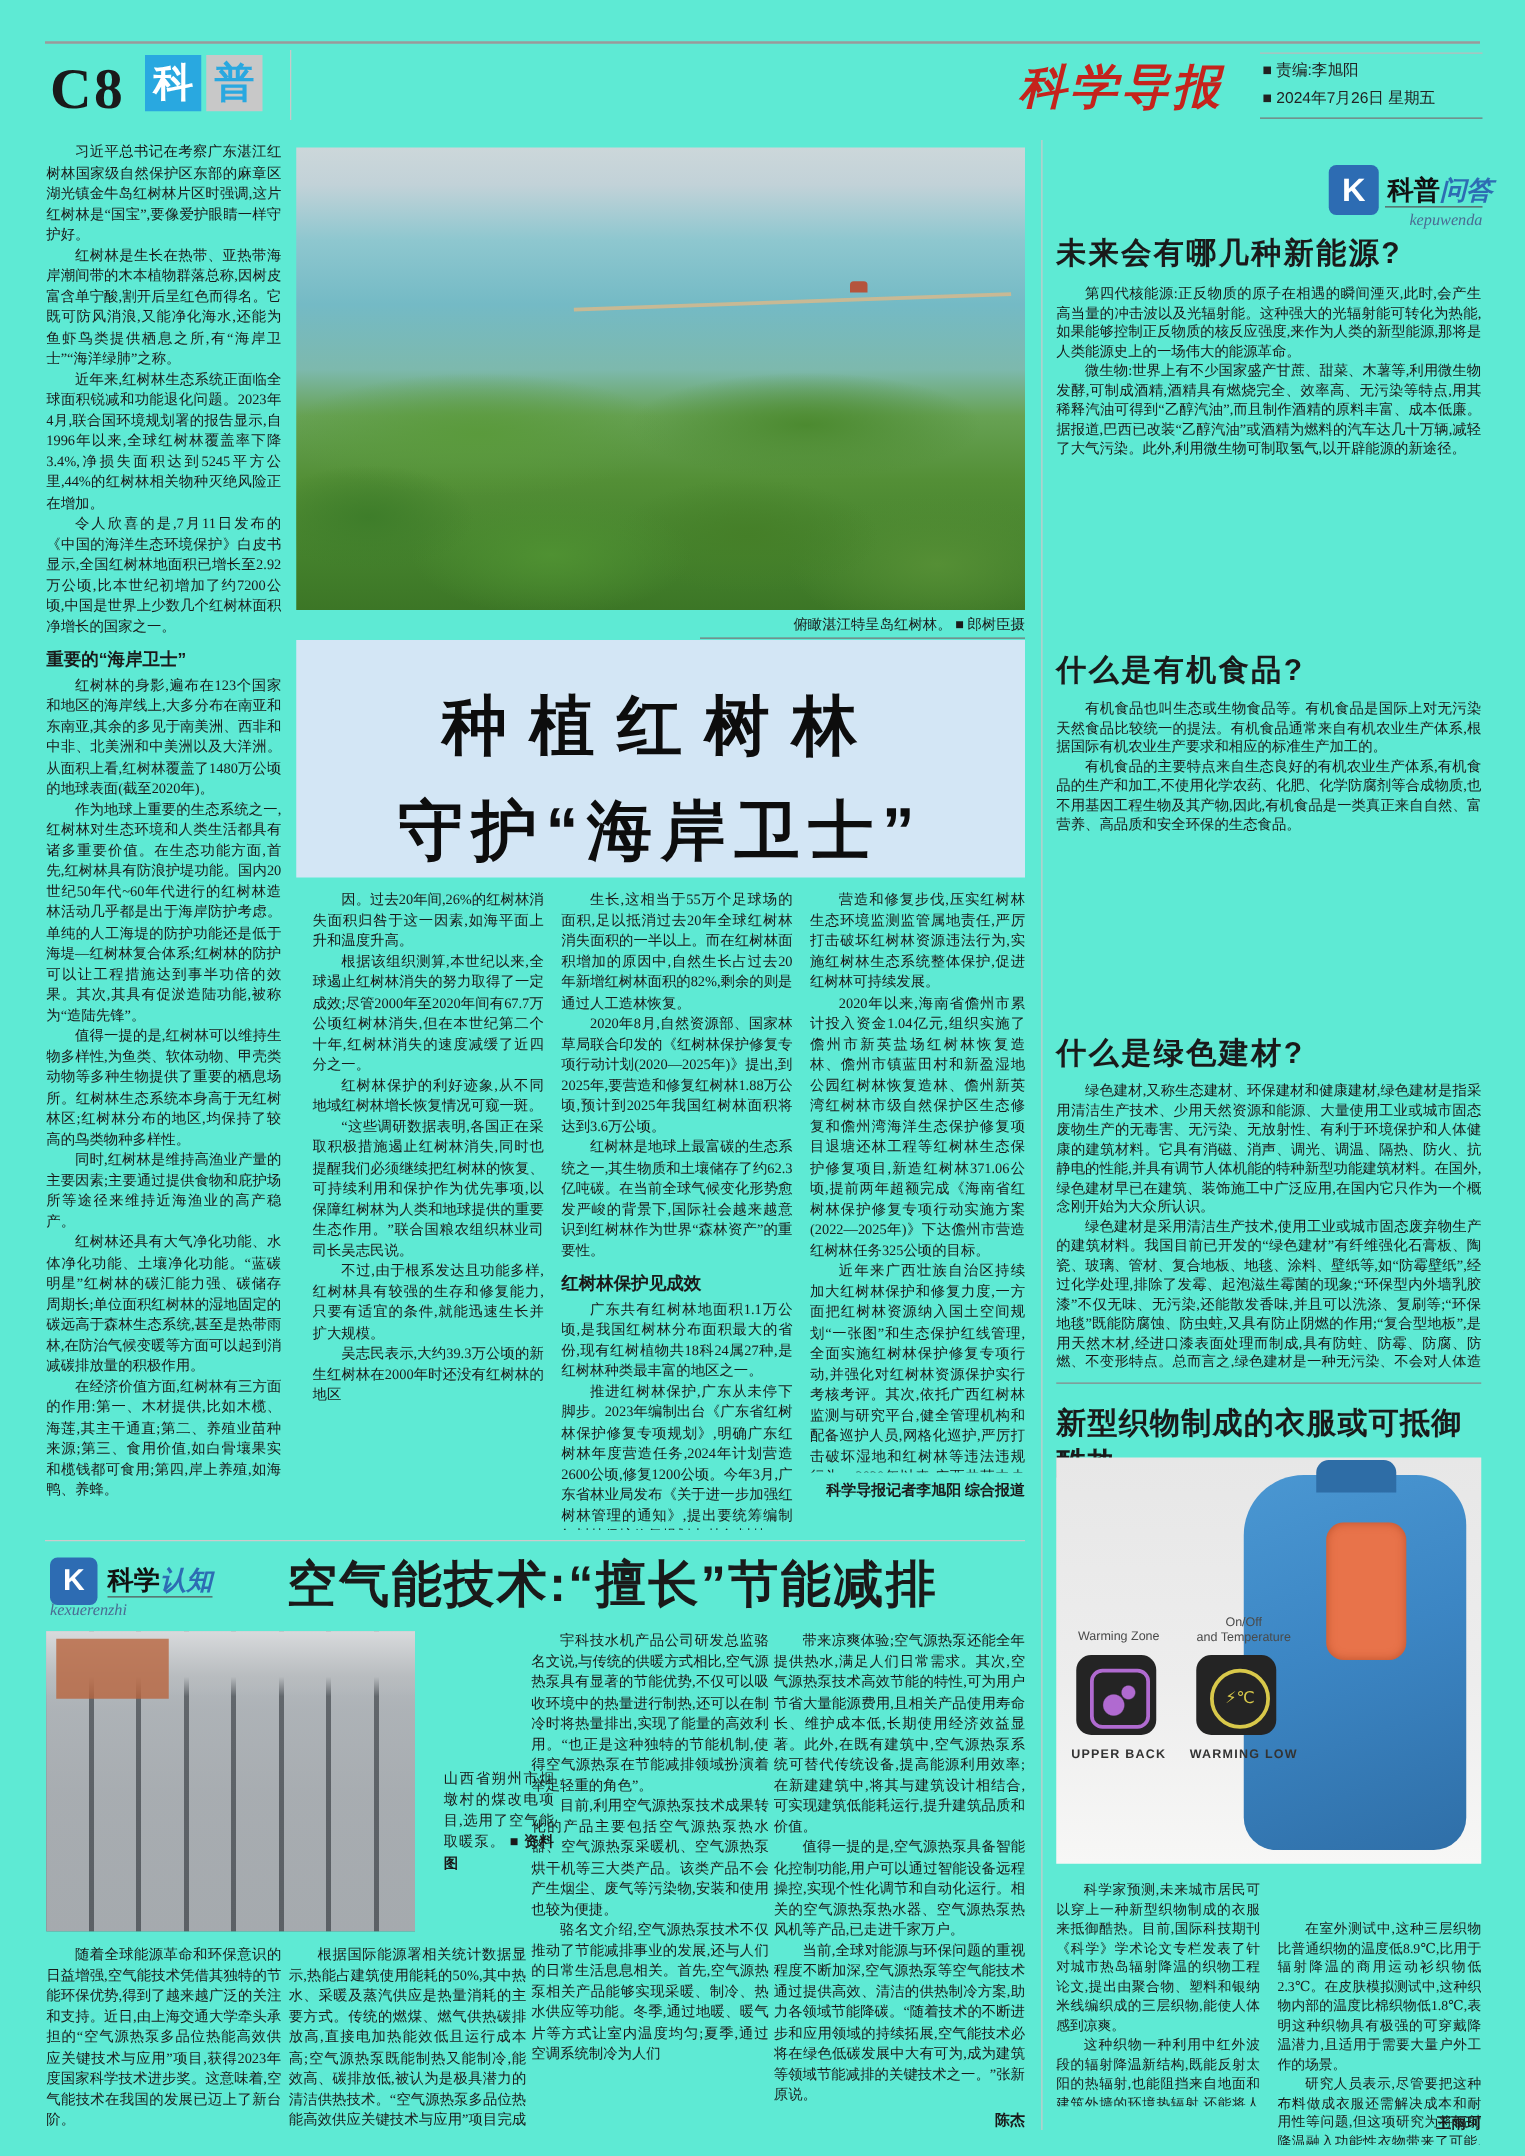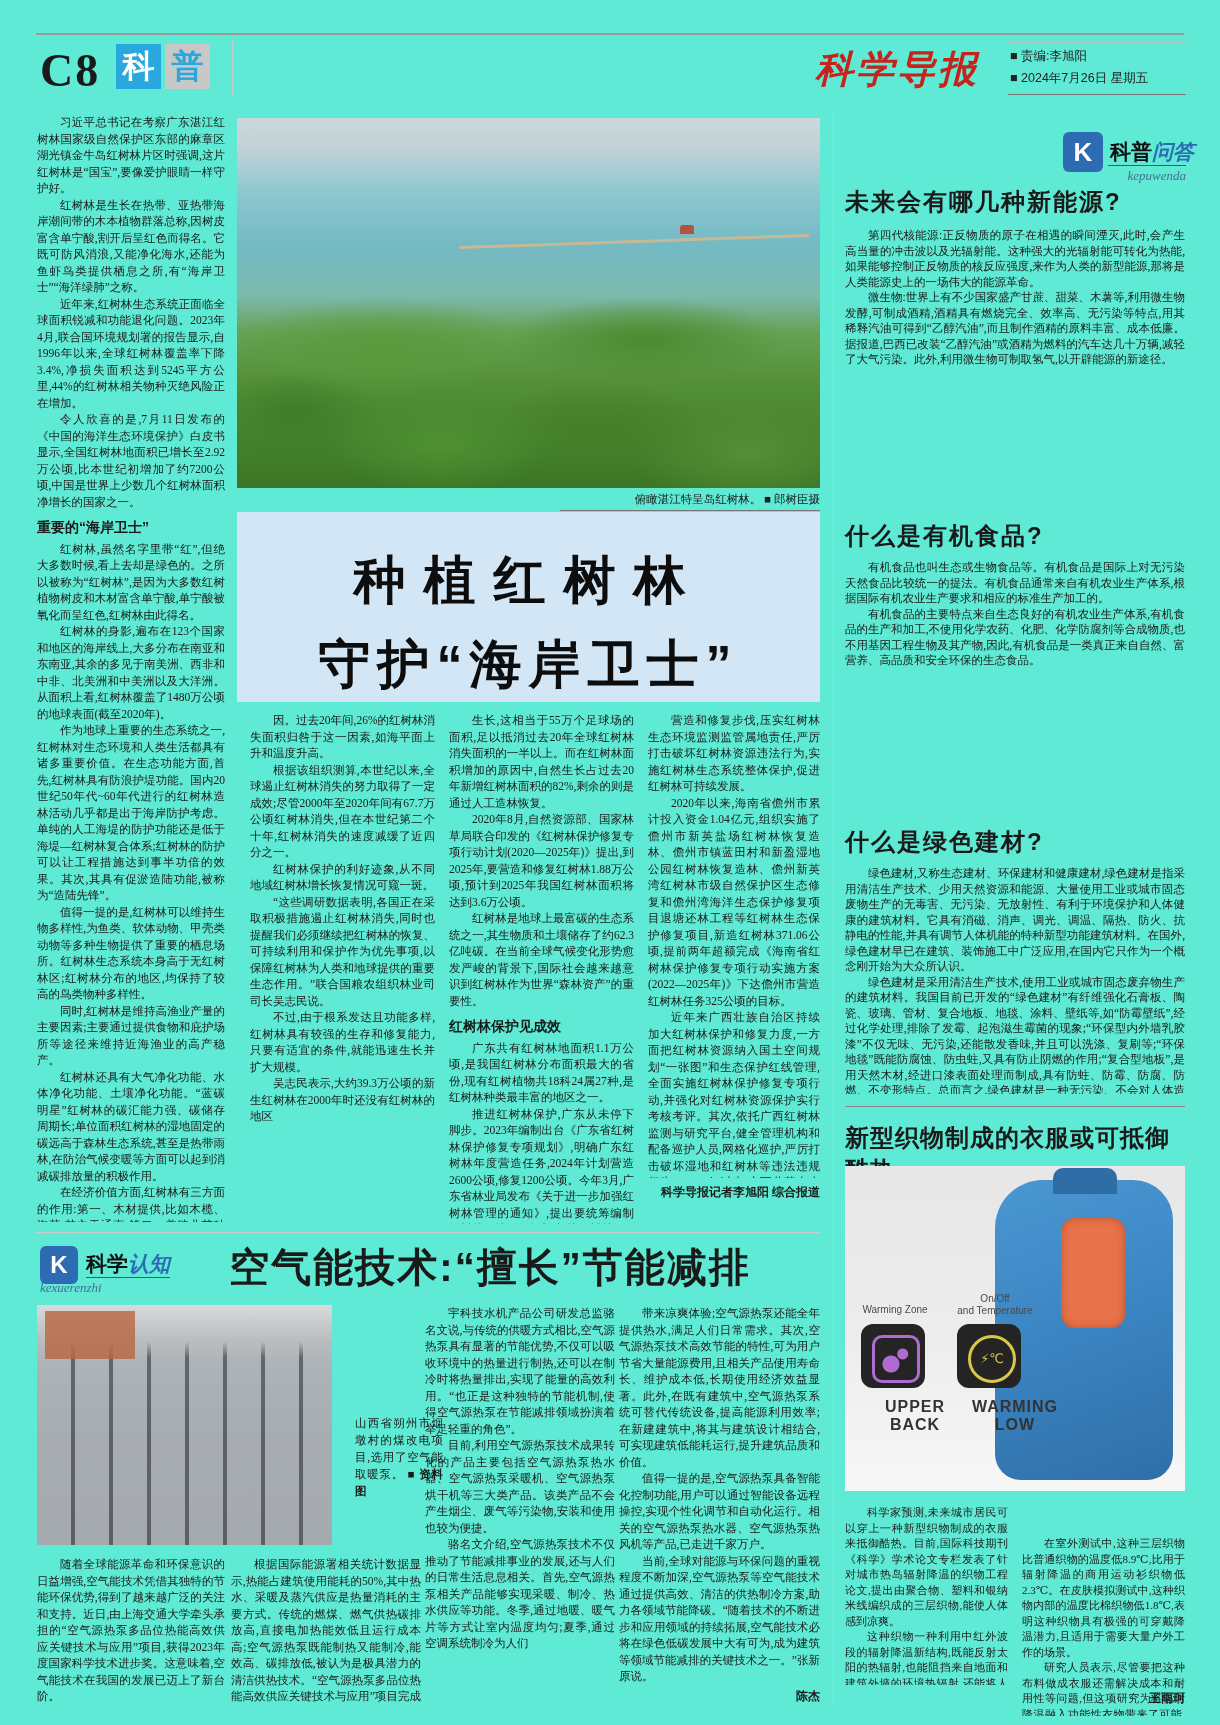--- a/index.html
+++ b/index.html
@@ -58,22 +58,22 @@
   #patch{position:absolute;left:216px;top:52px;width:64px;height:110px;background:#e8734a;border-radius:14px;
          box-shadow:inset 0 0 8px rgba(160,60,25,.6);}
   .tile{position:absolute;width:64px;height:64px;background:#242424;border-radius:12px;}
   .tile-dog{position:absolute;left:11px;top:11px;width:42px;height:42px;border:3px solid #b06ad0;border-radius:10px;
     background:radial-gradient(circle at 38% 62%, #b06ad0 0 8px, rgba(0,0,0,0) 9px),
                radial-gradient(circle at 66% 38%, #b06ad0 0 5px, rgba(0,0,0,0) 6px);}
   .tile-dial{position:absolute;left:11px;top:11px;width:42px;height:42px;border:3px solid #d8c84a;border-radius:50%;
     color:#d8c84a;font-size:13px;line-height:42px;text-align:center;
     font-family:"DejaVu Sans",sans-serif;}
   .img-label{font-family:"Liberation Sans","DejaVu Sans",sans-serif;font-size:10px;color:#4a4a4a;text-align:center;}
-  .img-label-caps{font-family:"Liberation Sans","DejaVu Sans",sans-serif;font-size:16px;color:#333;
-                  letter-spacing:1px;text-align:center;font-weight:700;margin-left:20px;}
+  .img-label-caps{font-family:"Liberation Sans","DejaVu Sans",sans-serif;font-size:10px;color:#333;
+                  letter-spacing:1px;text-align:center;font-weight:700;}
   
   #energy-headline{font-family:"Liberation Sans","DejaVu Sans",sans-serif;font-size:40px;font-weight:900;
                    letter-spacing:2px;margin:0;text-align:center;}
   #hvac-photo{background:
      repeating-linear-gradient(90deg, rgba(185,190,194,.85) 0 34px, rgba(96,101,106,.9) 34px 38px),
      linear-gradient(180deg,#cfd3d6 0%,#aab0b5 10%,#6a7076 26%,#43484e 55%,#33373c 100%);}
   .hvac-top{position:absolute;left:0;top:0;width:100%;height:52px;
      background:linear-gradient(180deg,#d8dadc 0%,#b8bcbf 70%,rgba(184,188,191,0) 100%);}
   .hvac-bldg{position:absolute;left:8px;top:6px;width:90px;height:48px;background:#b9653f;opacity:.8;}
   .energy-caption{font-size:11.5px;line-height:17px;text-align:justify;}
@@ -96,21 +96,20 @@
   <div class="abs rule" style="left:1008px;top:94px;width:178px;height:1px;background:#777;"></div>
 
   <div class="abs vrule" style="left:833px;top:112px;width:1px;height:1592px;"></div>
 
   <div class="abs col body-txt" style="left:37px;top:114px;width:188px;height:1108px;">
       <p class="para">习近平总书记在考察广东湛江红树林国家级自然保护区东部的麻章区湖光镇金牛岛红树林片区时强调,这片红树林是“国宝”,要像爱护眼睛一样守护好。</p>
       <p class="para">红树林是生长在热带、亚热带海岸潮间带的木本植物群落总称,因树皮富含单宁酸,割开后呈红色而得名。它既可防风消浪,又能净化海水,还能为鱼虾鸟类提供栖息之所,有“海岸卫士”“海洋绿肺”之称。</p>
       <p class="para">近年来,红树林生态系统正面临全球面积锐减和功能退化问题。2023年4月,联合国环境规划署的报告显示,自1996年以来,全球红树林覆盖率下降3.4%,净损失面积达到5245平方公里,44%的红树林相关物种灭绝风险正在增加。</p>
       <p class="para">令人欣喜的是,7月11日发布的《中国的海洋生态环境保护》白皮书显示,全国红树林地面积已增长至2.92万公顷,比本世纪初增加了约7200公顷,中国是世界上少数几个红树林面积净增长的国家之一。</p>
       <h4 class="subhead">重要的“海岸卫士”</h4>
-      <p class="para">红树林,虽然名字里带“红”,但绝大多数时候,看上去却是绿色的。之所以被称为“红树林”,是因为大多数红树植物树皮和木材富含单宁酸,单宁酸被氧化而呈红色,红树林由此得名。</p>
       <p class="para">红树林的身影,遍布在123个国家和地区的海岸线上,大多分布在南亚和东南亚,其余的多见于南美洲、西非和中非、北美洲和中美洲以及大洋洲。从面积上看,红树林覆盖了1480万公顷的地球表面(截至2020年)。</p>
       <p class="para">作为地球上重要的生态系统之一,红树林对生态环境和人类生活都具有诸多重要价值。在生态功能方面,首先,红树林具有防浪护堤功能。国内20世纪50年代~60年代进行的红树林造林活动几乎都是出于海岸防护考虑。单纯的人工海堤的防护功能还是低于海堤—红树林复合体系;红树林的防护可以让工程措施达到事半功倍的效果。其次,其具有促淤造陆功能,被称为“造陆先锋”。</p>
       <p class="para">值得一提的是,红树林可以维持生物多样性,为鱼类、软体动物、甲壳类动物等多种生物提供了重要的栖息场所。红树林生态系统本身高于无红树林区;红树林分布的地区,均保持了较高的鸟类物种多样性。</p>
       <p class="para">同时,红树林是维持高渔业产量的主要因素;主要通过提供食物和庇护场所等途径来维持近海渔业的高产稳产。</p>
       <p class="para">红树林还具有大气净化功能、水体净化功能、土壤净化功能。“蓝碳明星”红树林的碳汇能力强、碳储存周期长;单位面积红树林的湿地固定的碳远高于森林生态系统,甚至是热带雨林,在防治气候变暖等方面可以起到消减碳排放量的积极作用。</p>
       <p class="para">在经济价值方面,红树林有三方面的作用:第一、木材提供,比如木榄、海莲,其主干通直;第二、养殖业苗种来源;第三、食用价值,如白骨壤果实和榄钱都可食用;第四,岸上养殖,如海鸭、养蜂。</p>
     </div>
 
   <div class="abs" id="mangrove-photo" style="left:237px;top:118px;width:583px;height:370px;">
     <div class="pier" style="left:38%;top:33%;width:60%;transform:rotate(-2deg);"></div>

